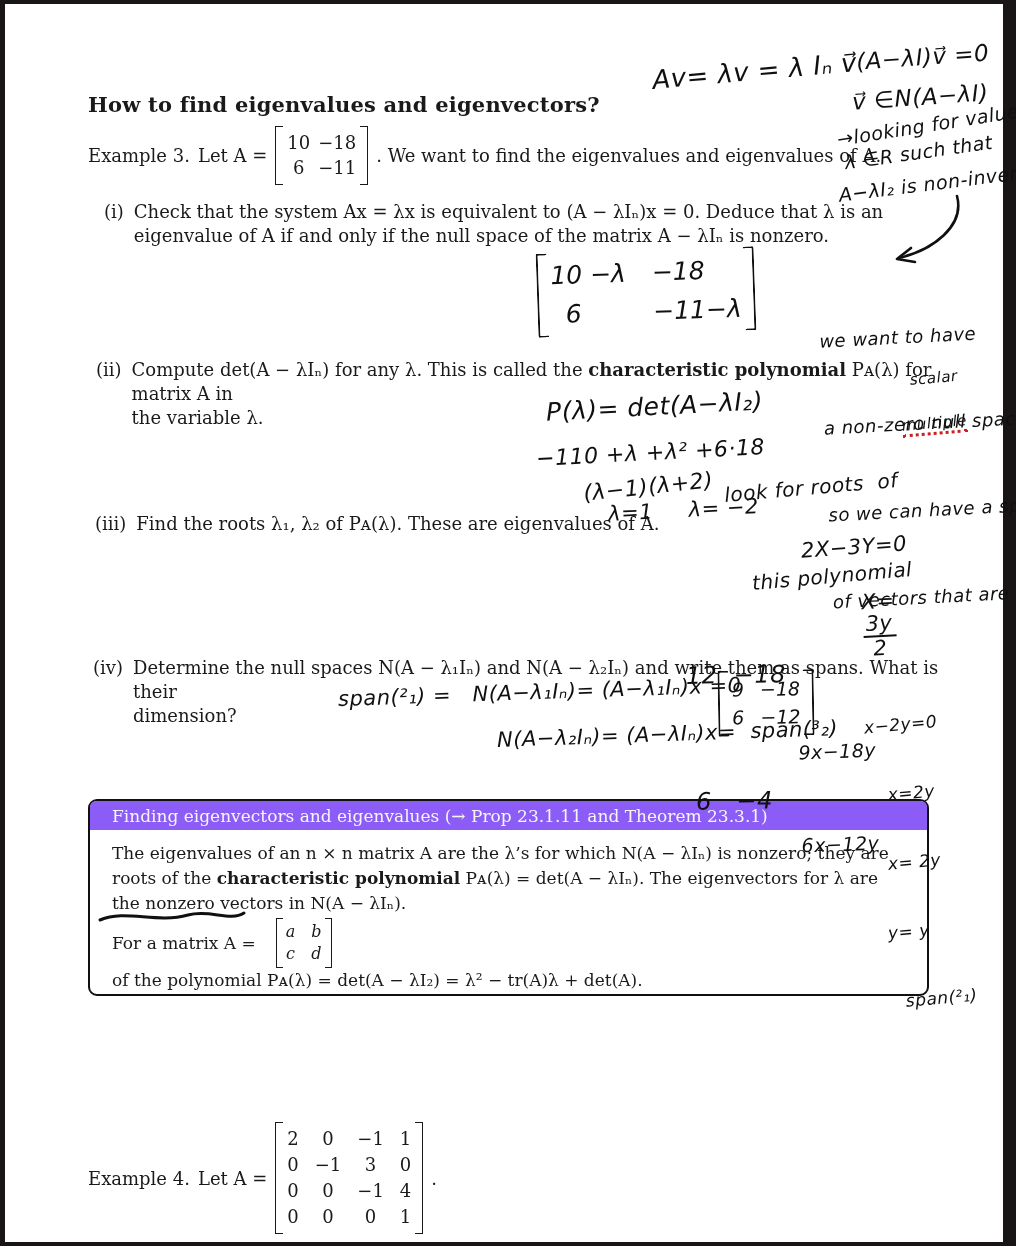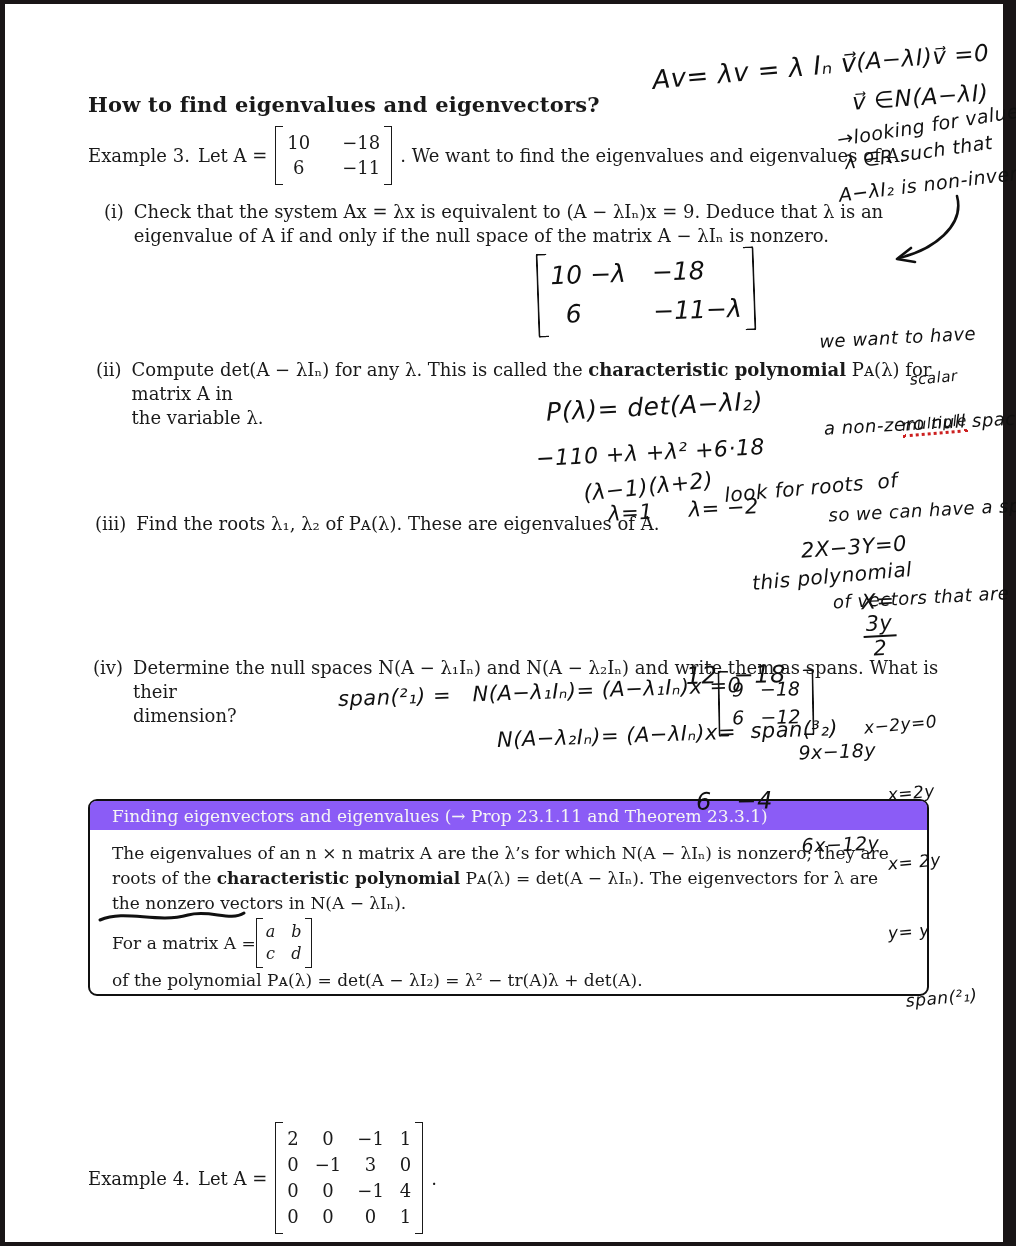--- a/index.html
+++ b/index.html
@@ -15,21 +15,21 @@
   .title{font-size:21px;font-weight:bold;letter-spacing:.2px;}
   .item{display:flex;gap:10px;font-size:18px;line-height:24px;}
   .inum{flex:0 0 auto;}
   .itext{flex:1 1 auto;}
   b{font-weight:bold;}
 
   .exline{display:flex;align-items:center;gap:8px;font-size:18px;}
   .exlabel{font-weight:normal;}
 
   
-  .mat{position:relative;display:inline-grid;gap:1px 32px;padding:5px 12px;justify-items:center;
+  .mat{position:relative;display:inline-grid;gap:1px 8px;padding:5px 12px;justify-items:center;
        font-size:18px;line-height:24px;}
   .mat::before{content:"";position:absolute;top:0;bottom:0;left:0;width:7px;
        border:1.8px solid #1a1a1a;border-right:none;}
   .mat::after{content:"";position:absolute;top:0;bottom:0;right:0;width:7px;
        border:1.8px solid #1a1a1a;border-left:none;}
 
   
   .hw{position:absolute;font-family:"DejaVu Sans", sans-serif;font-style:italic;
       color:#101010;white-space:pre;letter-spacing:.5px;}
   .hwmat{position:absolute;display:inline-grid;gap:4px 22px;padding:8px 14px;justify-items:start;
@@ -42,21 +42,21 @@
   .hwfrac .t{border-bottom:2px solid #101010;padding:0 3px 1px;}
   .hwfrac .b{padding-top:1px;}
   .reddots{border-bottom:3px dotted #cc2020;padding-bottom:1px;}
 
   
   .thmbox{position:absolute;left:88px;top:799px;width:841px;height:197px;
       border:2px solid #101010;border-radius:9px;background:#fff;box-sizing:border-box;}
   .thmhead{background:#8b5cf6;color:#f5f5f5;border-radius:6px 6px 0 0;height:29px;
       display:flex;align-items:center;padding:0 22px;font-size:17px;}
   .thmbody{padding:11px 22px 0 22px;font-size:17px;line-height:25px;}
-  .thmrow{display:flex;align-items:center;gap:0;margin-top:2px;}
+  .thmrow{display:flex;align-items:center;gap:20px;margin-top:2px;}
   .smat{position:relative;display:inline-grid;gap:0 16px;padding:3px 10px;justify-items:center;
       font-size:16px;line-height:22px;font-style:italic;}
   .smat::before{content:"";position:absolute;top:0;bottom:0;left:0;width:6px;
       border:1.6px solid #1a1a1a;border-right:none;}
   .smat::after{content:"";position:absolute;top:0;bottom:0;right:0;width:6px;
       border:1.6px solid #1a1a1a;border-left:none;}
   svg{position:absolute;overflow:visible;}
 </style>
 </head>
 <body>
@@ -77,21 +77,21 @@
       <span>10</span>
       <span>−18</span>
       <span>6</span>
       <span>−11</span>
     </span>
     <span>. We want to find the eigenvalues and eigenvalues of A.</span>
   </div>
 
   <div class="abs item" style="left:104px;top:200px;width:860px;">
     <span class="inum">(i)</span>
-    <div class="itext">Check that the system Ax = λx is equivalent to (A − λIₙ)x = 9. Deduce that λ is an eigenvalue of A if and only if the null space of the matrix A − λIₙ is nonzero.</div>
+    <div class="itext">Check that the system Ax = λx is equivalent to (A − λIₙ)x = 0. Deduce that λ is an eigenvalue of A if and only if the null space of the matrix A − λIₙ is nonzero.</div>
   </div>
 
   <div class="abs item" style="left:96px;top:358px;width:890px;">
     <span class="inum">(ii)</span>
     <div class="itext">
       <span>Compute det(A − λIₙ) for any λ. This is called the </span><b>characteristic polynomial</b><span> Pᴀ(λ) for matrix A in</span>
       <div>the variable λ.</div>
     </div>
   </div>
 

